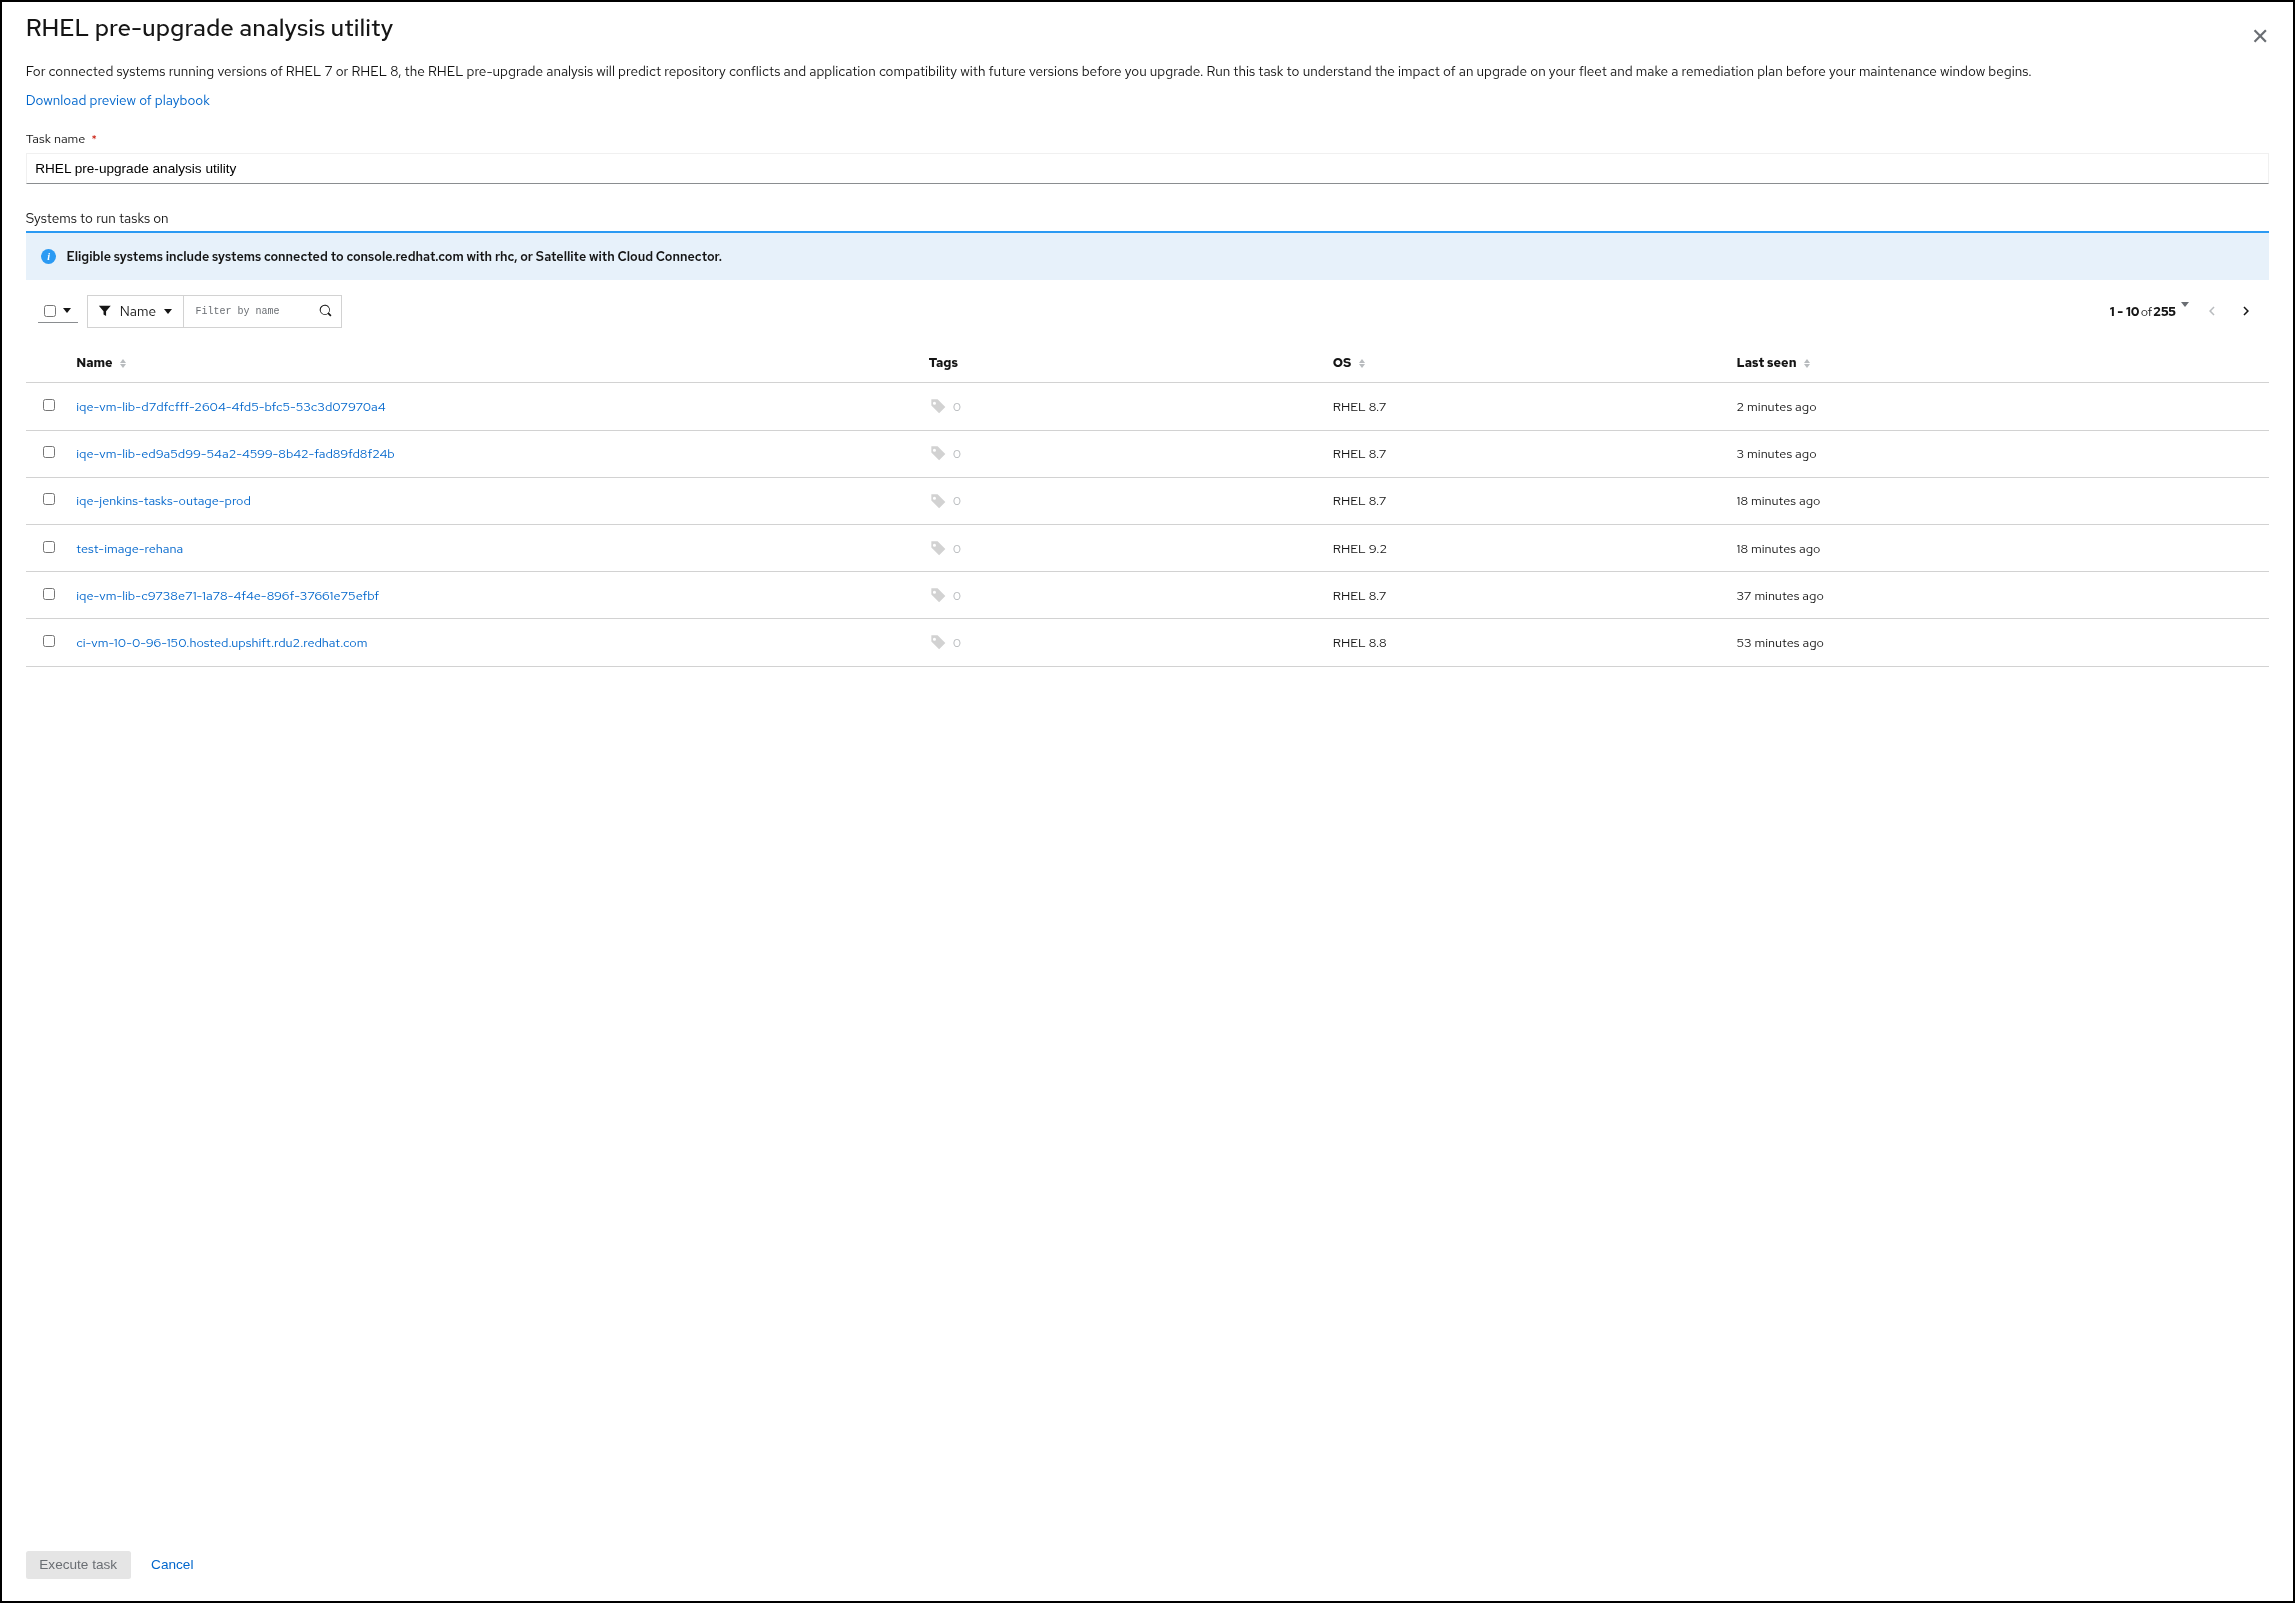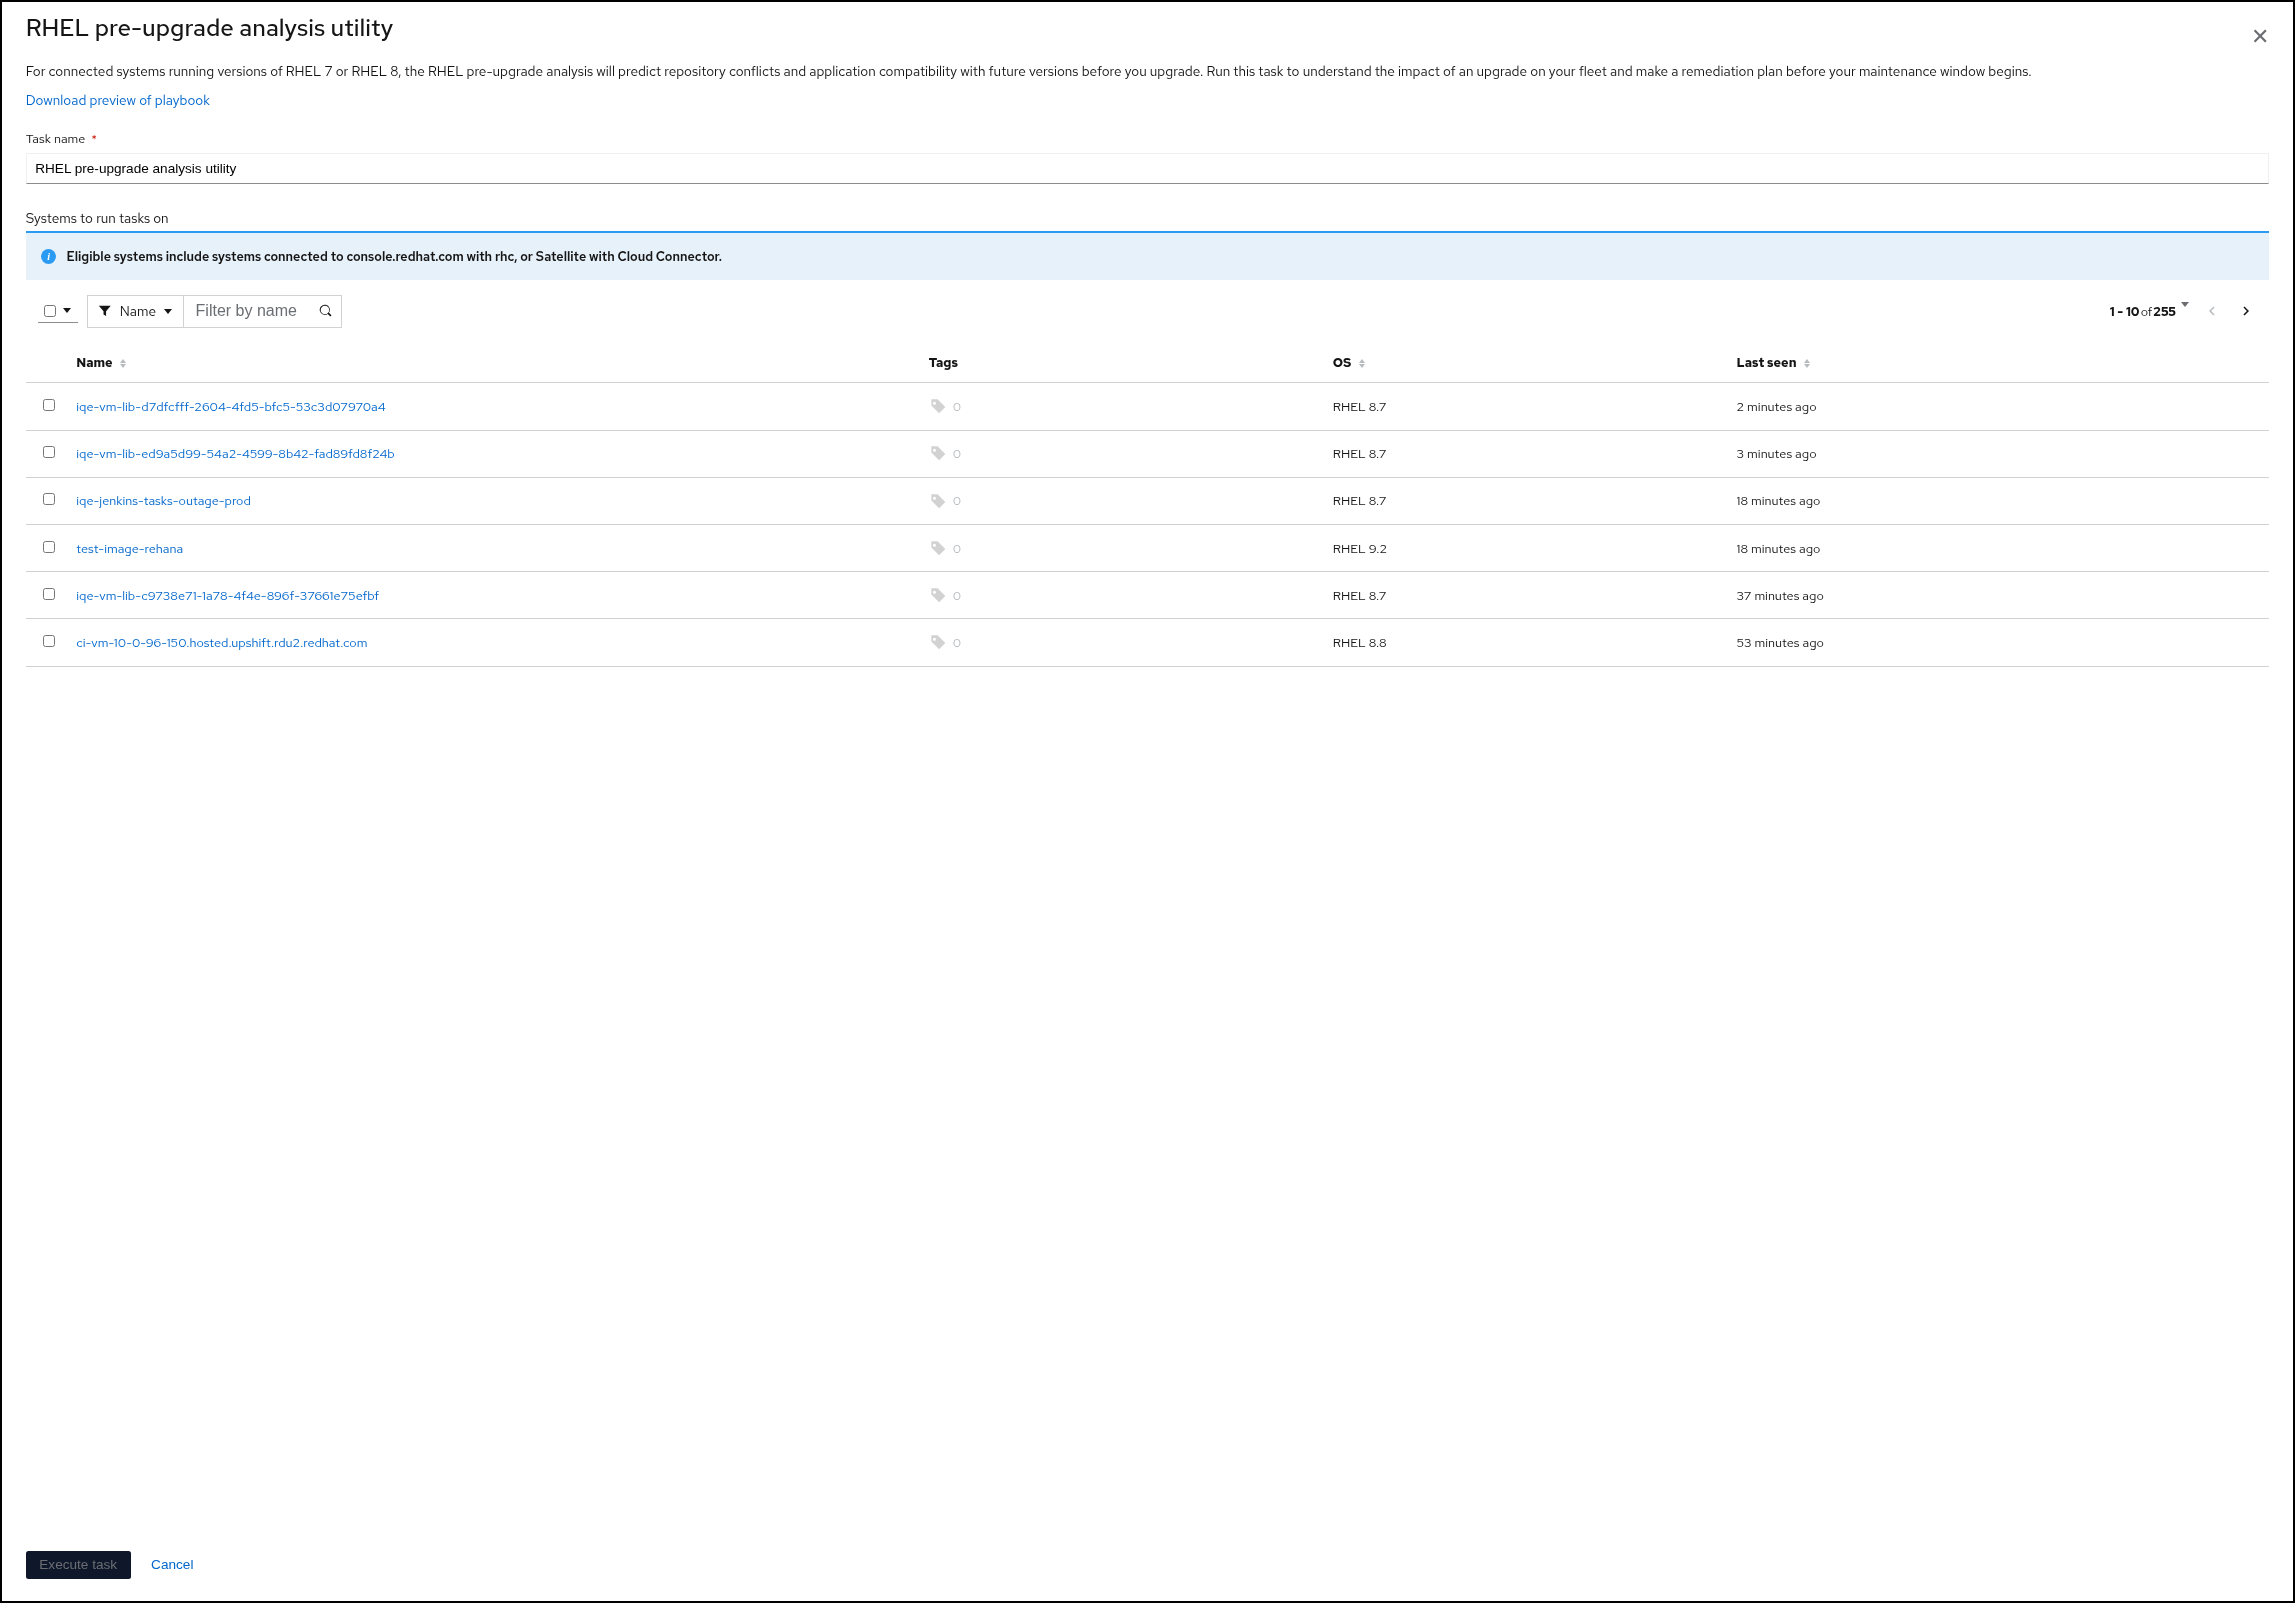--- a/index.html
+++ b/index.html
@@ -139,23 +139,24 @@
     padding: 5.1px 10.2px;
     gap: 8.5px;
     border-right: 0.8px solid #d2d2d2;
     cursor: pointer;
   }
   .funnel-icon svg { width: 13.6px; height: 13.6px; display: block; fill: #151515; }
   .filter-input-wrap { display: flex; align-items: center; padding: 0 8.5px; }
   .filter-input {
     border: none;
     outline: none;
-    font-size: 16px;
+    font-size: 10px;
     padding: 5.1px 3.4px;
     width: 127px;
+    font-family: Liberation Mono, monospace;
   }
   .filter-input::placeholder { color: #6a6e73; }
   .search-icon svg { width: 13.6px; height: 13.6px; fill: #151515; display: block; }
   .spacer { flex: 1; }
   .pagination {
     display: flex;
     align-items: center;
     gap: 12px;
     color: #151515;
     font-size: 12.7px;
@@ -214,21 +215,21 @@
     align-items: center;
   }
   .btn {
     padding: 6.8px 13.6px;
     font-size: 13.6px;
     border-radius: 2.5px;
     cursor: pointer;
     border: none;
   }
   .btn-primary-disabled {
-    background: #0f172a;
+    background: #e5e5e5;
     color: #6a6e73;
     cursor: not-allowed;
   }
   .btn-link {
     background: none;
     color: #0066cc;
     border: none;
     padding: 6.8px 3.4px;
   }
 </style>

